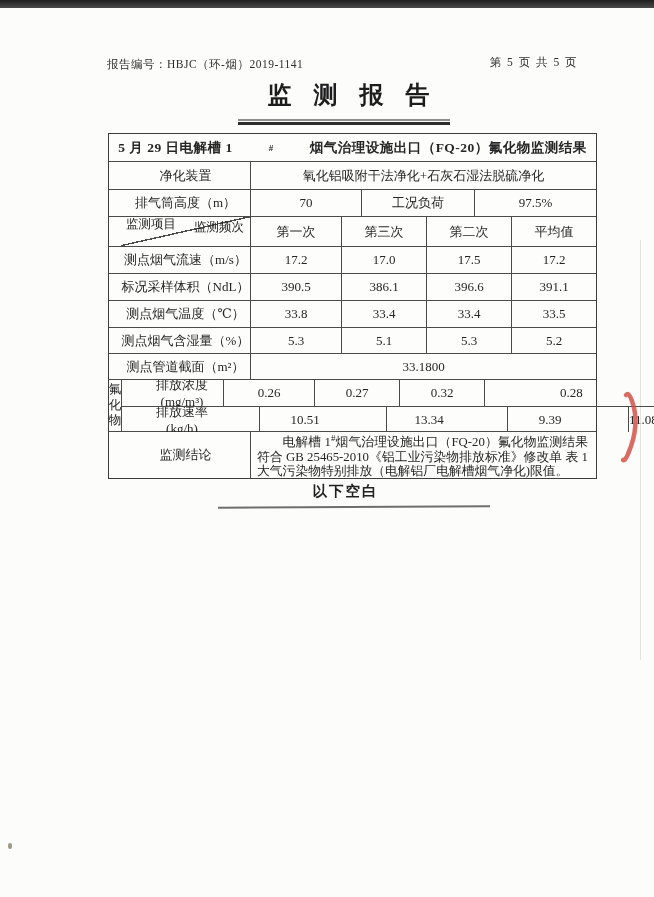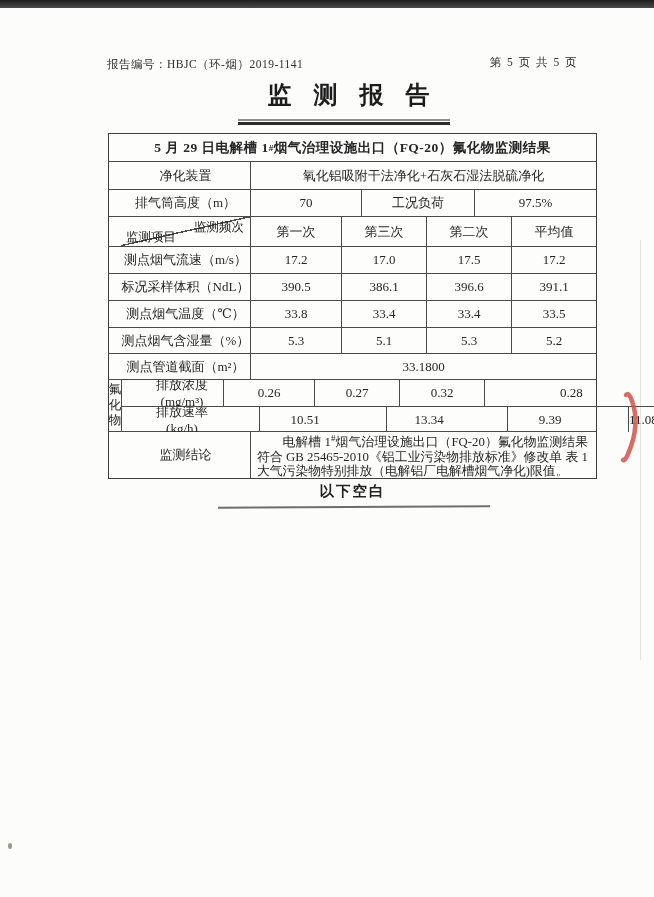--- a/index.html
+++ b/index.html
@@ -24,47 +24,47 @@
   .rpt-table { position:absolute; left:108px; top:133px; width:489px;
     border:1.5px solid #3d3d3d; font-size:13px; background:rgba(255,255,255,.4); }
   .tr { display:flex; border-top:1px solid #4a4a4a; }
   .tr:first-child { border-top:none; }
   .td { border-left:1px solid #4a4a4a; display:flex; align-items:center; justify-content:center;
     text-align:center; overflow:hidden; }
   .td:first-child { border-left:none; }
   .w-label { width:129px;margin-left:12px; }
   .w-a { width:91px; } .w-b { width:85px; } .w-c { width:85px; } .w-d { flex:1; }
   .caption-row { height:27px; font-weight:bold; font-size:13.5px; justify-content:center;
-    align-items:center; display:flex; letter-spacing:.5px; }
+    align-items:center; display:flex; letter-spacing:.5px;gap:36px; }
   .r-purify { height:28px; } .r-stack { height:27px; } .r-head { height:30px; }
   .r-data { height:27px; } .r-data4 { height:26px; } .r-duct { height:26px; }
   .r-fl { height:52px; } .r-concl { height:47px; }
   .stack-a { width:111px; } .stack-b { width:113px; }
   sup { font-size:9px; vertical-align:super; line-height:0; }
 
   .diag { position:relative;
     background:linear-gradient(to bottom right,
       transparent calc(50% - 1px), #4a4a4a calc(50% - 1px),
       #4a4a4a calc(50% + .4px), transparent calc(50% + .4px)); }
   .diag .dtop { position:absolute; top:2px; right:6px; font-size:12.5px; }
-  .diag .dbot { position:absolute; bottom:0; left:5px; font-size:12.5px; }
+  .diag .dbot { position:absolute; bottom:13px; left:5px; font-size:12.5px; }
 
   .vlabel { width:27px; padding:0 6px; font-size:12.5px; line-height:1.25;
     display:flex; align-items:center; justify-content:center; text-align:center; }
   .fl-right { flex:1; display:flex; flex-direction:column; }
   .fl-sub { display:flex; height:26px; }
   .fl-sub + .fl-sub { border-top:1px solid #4a4a4a;gap:36px; }
   .fl-sub .td:first-child { border-left:1px solid #4a4a4a; }
   .fl-rowlabel { width:102px;padding-left:19px; }
 
   .concl-text { flex:1; display:block; padding:3px 8px 2px 6px; text-indent:2em;
     font-size:12.8px; line-height:14.6px; text-align:justify; }
   .concl-text .td-inline { display:inline; }
 
-  .below-blank { position:absolute; left:108px; top:482px; width:489px; text-align:center;
+  .below-blank { position:absolute; left:101px; top:482px; width:489px; text-align:center;
     font-size:14.5px; font-weight:600; letter-spacing:2px; color:#222; }
   .stray-line { position:absolute; left:218px; top:506px; width:272px; height:2px;
     background:#6e6e6e; transform:rotate(-.35deg); }
   .red-mark { position:absolute; left:615px; top:388px; width:36px; height:80px; }
   .ink-dot { position:absolute; left:8px; top:843px; width:4px; height:6px;
     border-radius:50%; background:#8d8670; opacity:.85; }
 </style>
 </head>
 <body>
 

